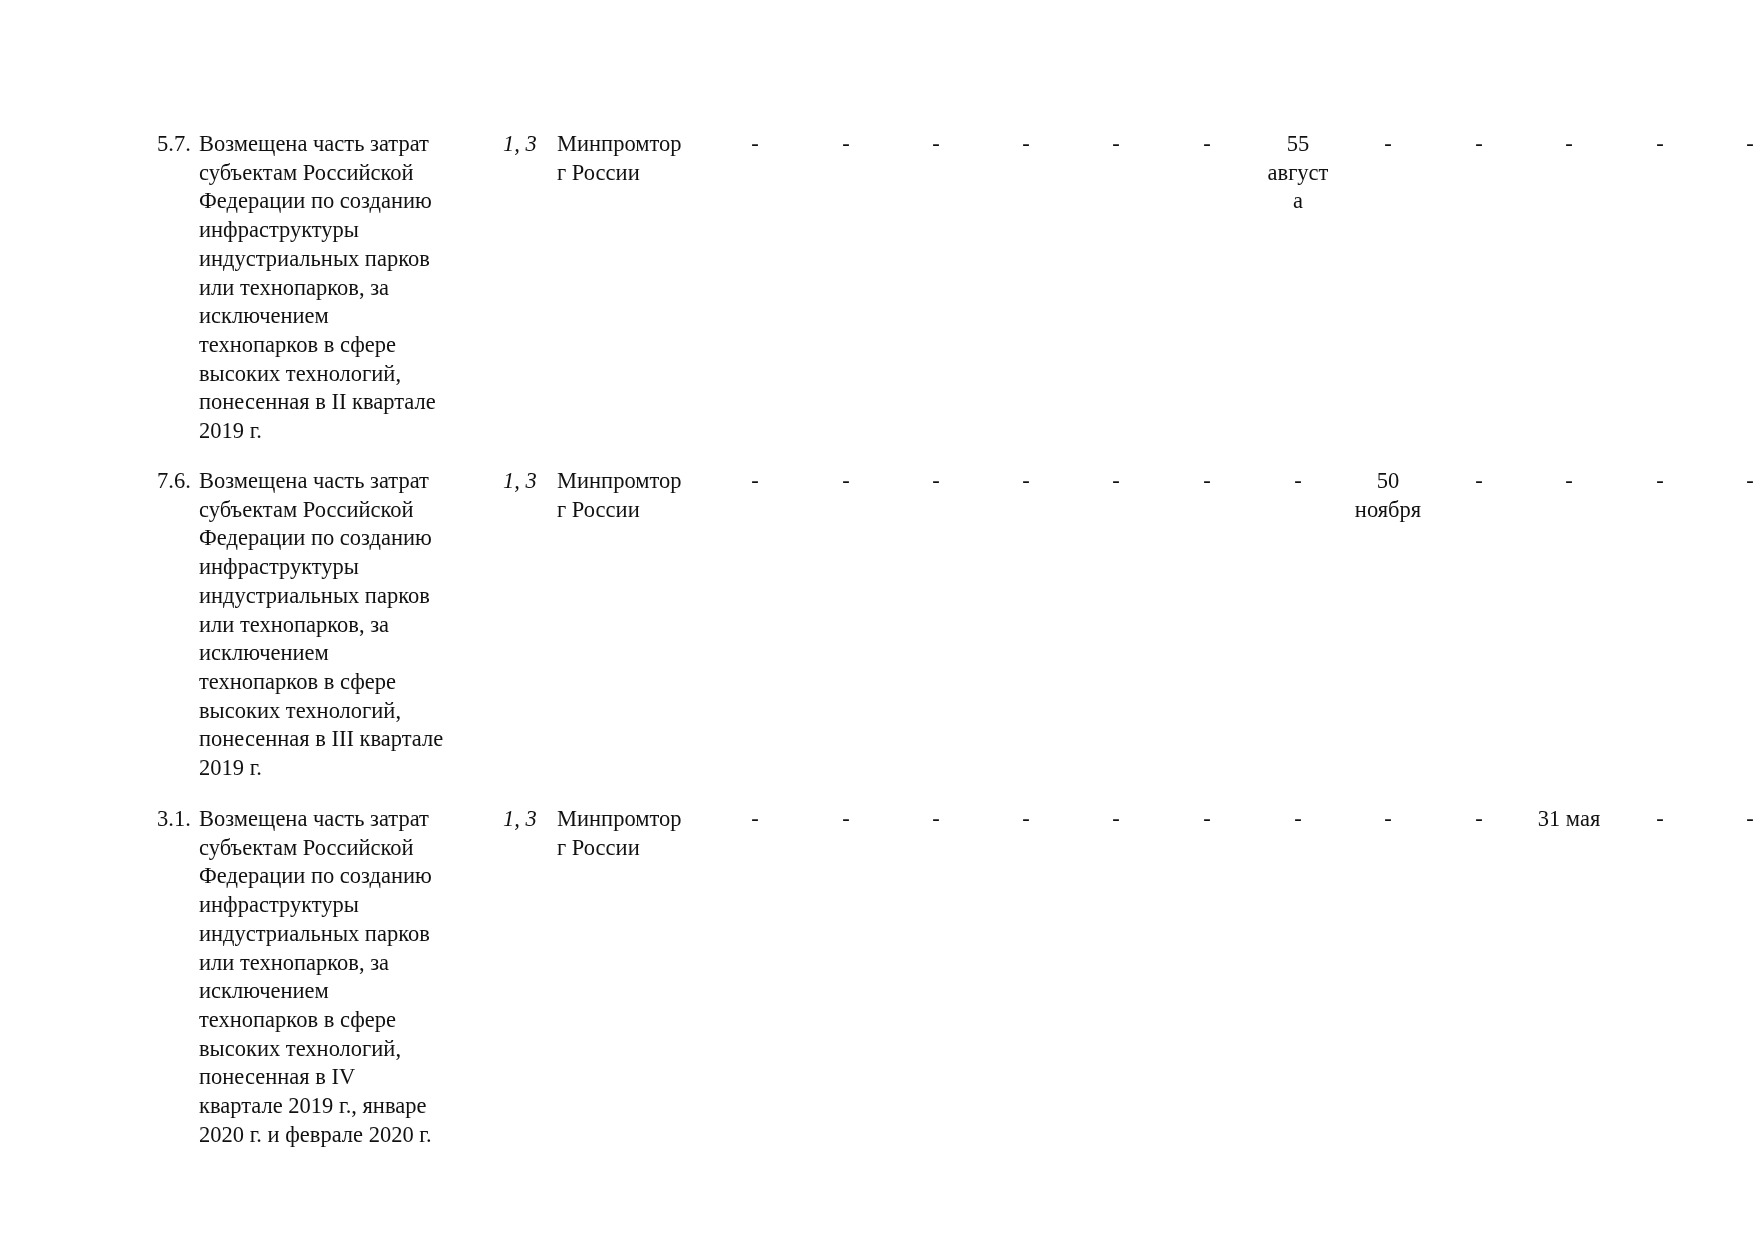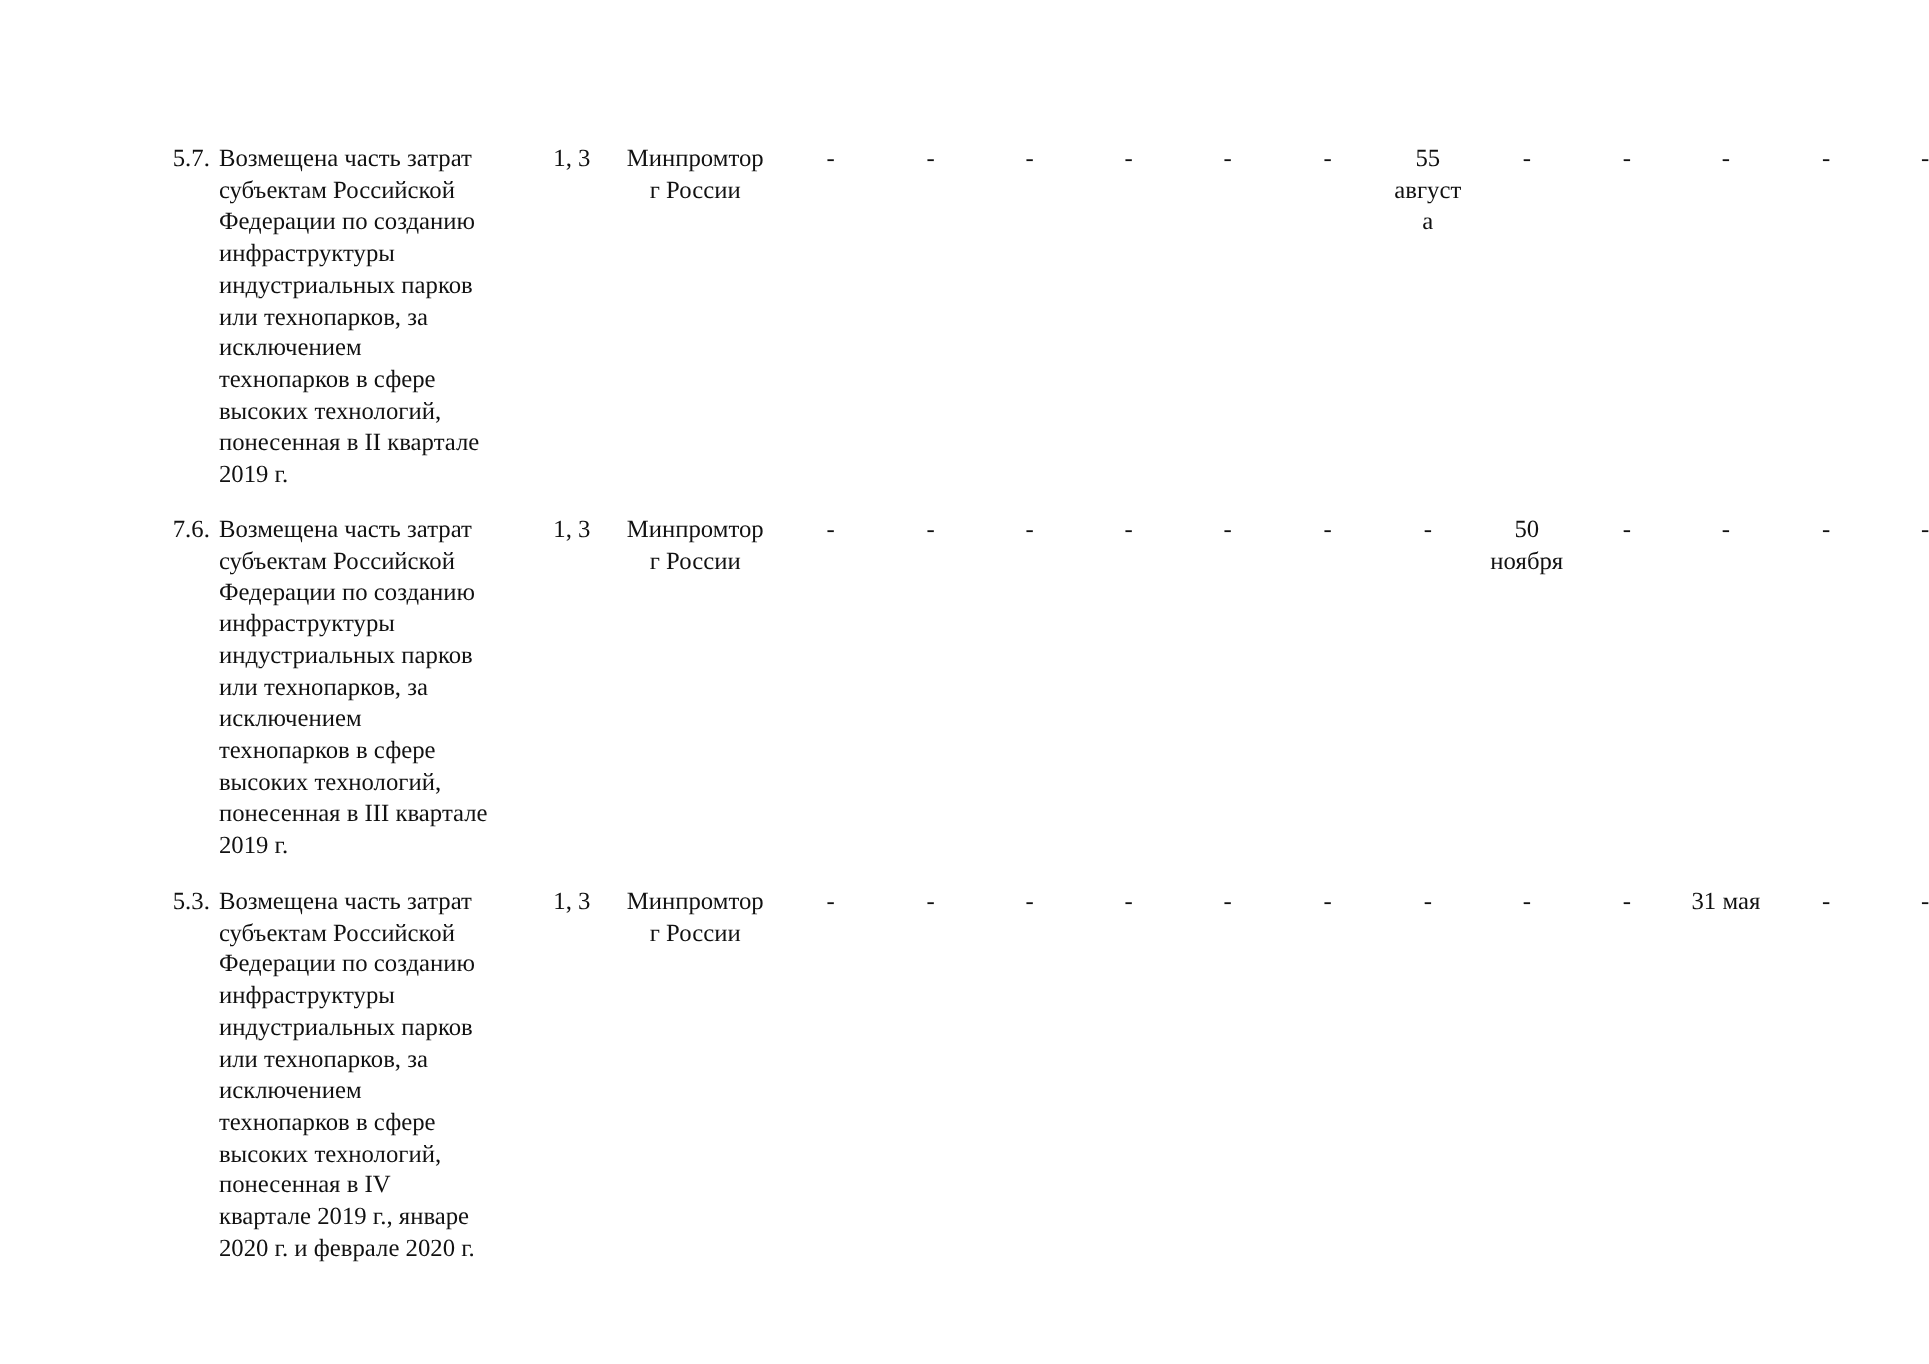--- a/index.html
+++ b/index.html
@@ -1,22 +1,22 @@
 <!DOCTYPE html>
 <html><head>
 <meta charset="utf-8">
 <style>
   html, body { margin:0; padding:0; background:#ffffff; }
   body { width:1754px; height:1240px; position:relative; overflow:hidden;
          font-family:"Liberation Serif", "DejaVu Serif", serif; font-size:22.5px; color:#111; line-height:28.7px; }
   .row { position:absolute; left:0; width:1754px; }
   .num { position:absolute; left:157px; top:0; }
   .desc { position:absolute; left:199px; top:0; width:275px; white-space:pre-line; }
-  .ref { position:absolute; left:503px; top:0; }
-  .resp { position:absolute; left:557px; top:0; white-space:pre-line; width:150px;text-align:center; }
+  .ref { position:absolute; left:503px; top:0;font-style:italic; }
+  .resp { position:absolute; left:557px; top:0; white-space:pre-line; width:150px; }
   .cell { position:absolute; top:0; width:90px; text-align:center; white-space:pre-line; }
 </style>
 </head>
 <body>
 
 <div class="row" style="top:130px;">
   <span class="num">5.7.</span>
   <span class="desc">Возмещена часть затрат
 субъектам Российской
 Федерации по созданию
@@ -72,21 +72,21 @@
   <span class="cell" style="left:1253px">-</span>
   <span class="cell" style="left:1343px">50
 ноября</span>
   <span class="cell" style="left:1434px">-</span>
   <span class="cell" style="left:1524px">-</span>
   <span class="cell" style="left:1615px">-</span>
   <span class="cell" style="left:1705px">-</span>
 </div>
 
 <div class="row" style="top:805px;">
-  <span class="num">5.3.</span>
+  <span class="num">3.1.</span>
   <span class="desc">Возмещена часть затрат
 субъектам Российской
 Федерации по созданию
 инфраструктуры
 индустриальных парков
 или технопарков, за
 исключением
 технопарков в сфере
 высоких технологий,
 понесенная в IV

